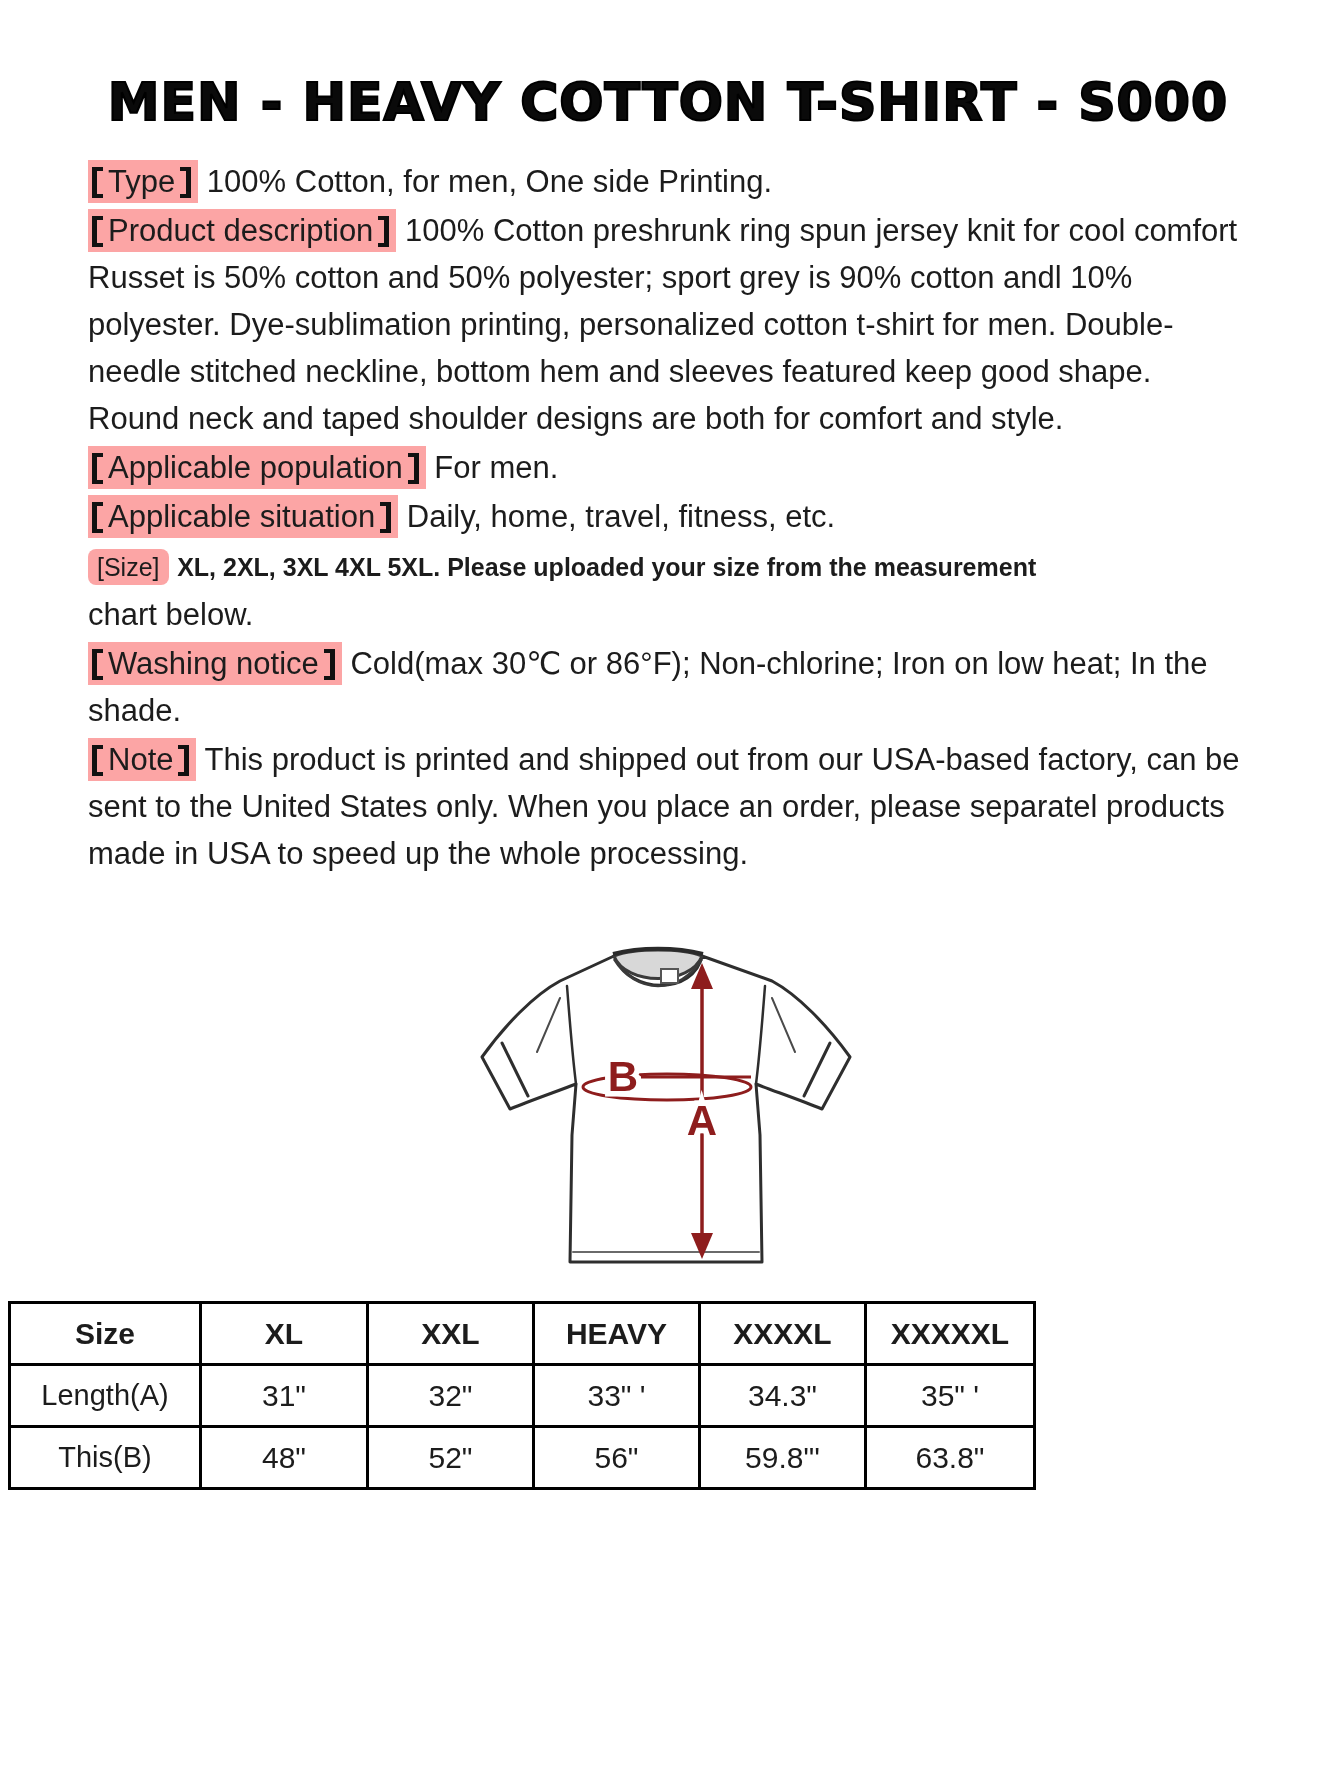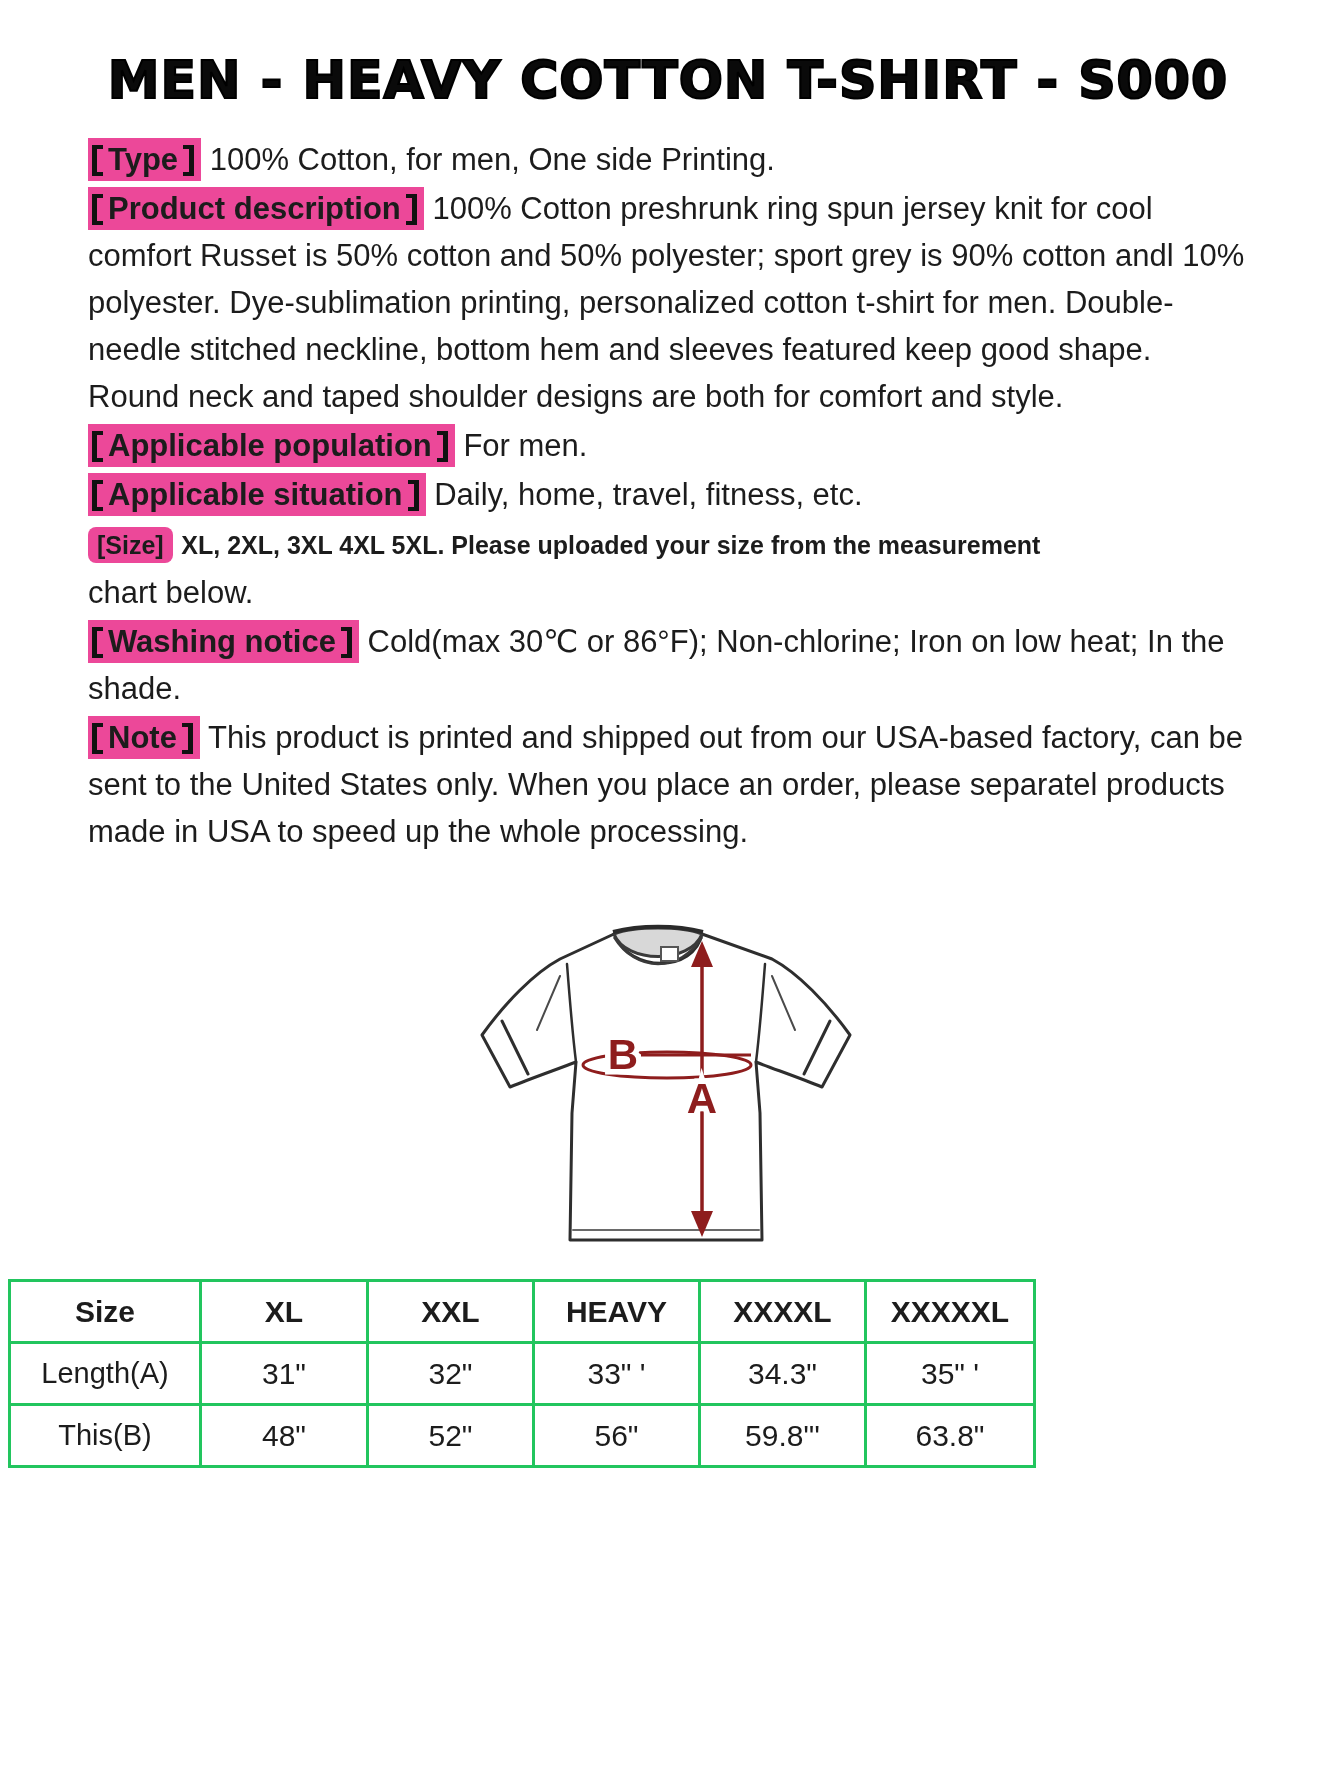--- a/index.html
+++ b/index.html
@@ -4,38 +4,38 @@
 <style>
   html,body { margin:0; padding:0; background:#ffffff; }
   .page {
     position:relative;
     width:1340px; height:1785px;
     background:#ffffff;
     overflow:hidden;
     font-family:"Liberation Sans","DejaVu Sans",sans-serif;
     color:#1c1c1c;
   }
-  .content { padding:24px 92px 0 88px; }
+  .content { padding:46px 92px 0 88px; }
 
   .title {
     text-align:center;
     font-family:"DejaVu Sans","Liberation Sans",sans-serif;
     font-size:52px;
     font-weight:bold;
     letter-spacing:1px;
     -webkit-text-stroke:2.2px #000;
     color:#0a0a0a;
     margin:26px 0 26px 0;
   }
 
   p.para { font-size:31px; line-height:47px; margin:2px 0; }
 
   .label {
-    background:#ec4899;
-    font-weight:bold;
+    background:#fca5a5;
+    font-weight:normal;
     padding:4px 7px 4px 4px;
     white-space:nowrap;
   }
   .lbrk,.rbrk {
     display:inline-block;
     width:11px; height:31px;
     box-sizing:border-box;
     vertical-align:-6px;
   }
   .lbrk { border-left:5px solid #111; border-top:4px solid #111; border-bottom:4px solid #111; margin-right:5px; }
@@ -45,21 +45,21 @@
   .size-bold { font-size:25px; font-weight:bold; }
 
   .diagram { width:520px; height:400px; margin:8px auto 0 auto; }
 
   .size-table {
     border-collapse:collapse;
     margin:16px 0 0 8px;
     table-layout:fixed;
   }
   .size-table td {
-    border:3px solid #22c55e;
+    border:3px solid #000000;
     text-align:center;
     vertical-align:middle;
     height:59px;
     font-size:30px;
     padding:0 4px;
   }
   .size-table td.hdr { font-weight:bold; font-size:30px; }
   .size-table td.rowhdr { font-weight:normal; font-size:29px; }
   .c0 { width:180px; } .c1 { width:156px; } .c2 { width:155px; }
   .c3 { width:155px; } .c4 { width:155px; } .c5 { width:158px; }

